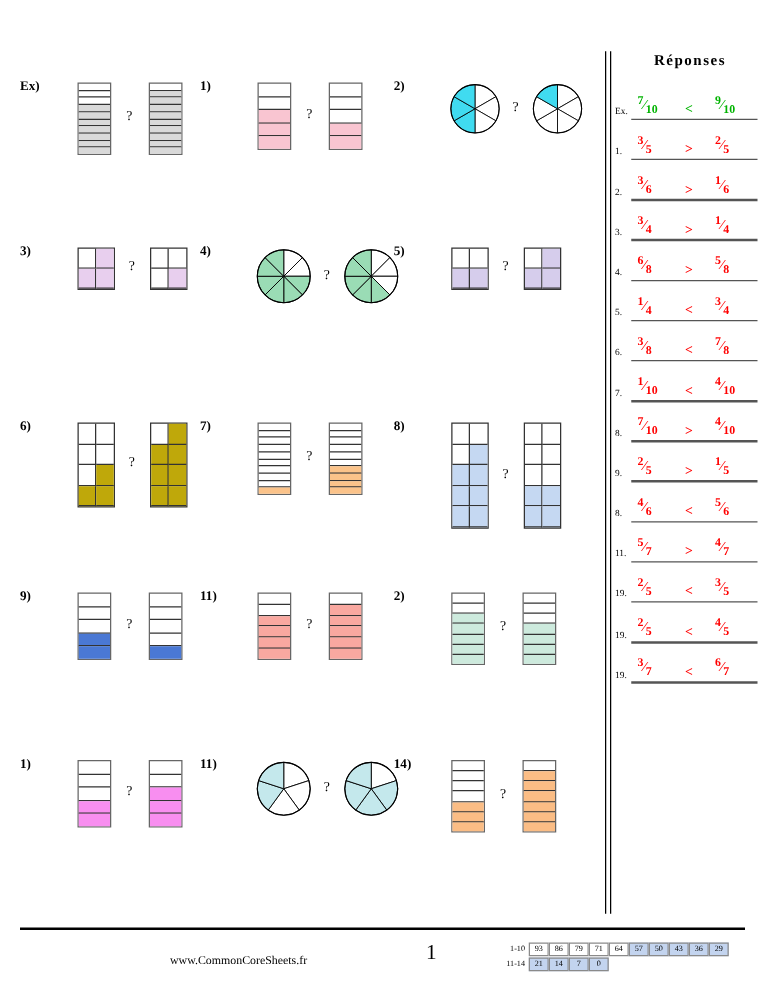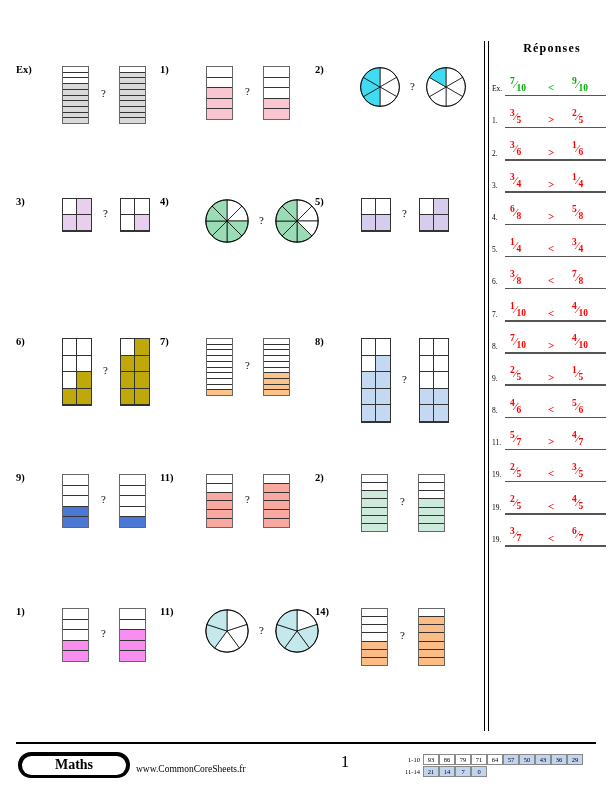--- a/index.html
+++ b/index.html
@@ -518,23 +518,20 @@
           <div class="seg" style="background: rgb(251, 189, 133);"></div>
           <div class="seg" style="background: rgb(251, 189, 133);"></div>
           <div class="seg" style="background: rgb(251, 189, 133);"></div>
           <div class="seg" style="background: rgb(251, 189, 133);"></div>
         </div>
         <div class="qm" style="left: 85px; top: 23px;">?</div>
       </div>
     </div>
 
   <div class="ftr-rule"></div>
-  <div class="badge">
-    <div class="badge-in">Maths</div>
-  </div>
   <div class="site">www.CommonCoreSheets.fr</div>
   <div class="pageno">1</div>
   <div class="score" id="score-table">
       <div class="score-row">
         <div class="score-lab">1-10</div>
         <div class="score-cell">93</div>
         <div class="score-cell">86</div>
         <div class="score-cell">79</div>
         <div class="score-cell">71</div>
         <div class="score-cell">64</div>

